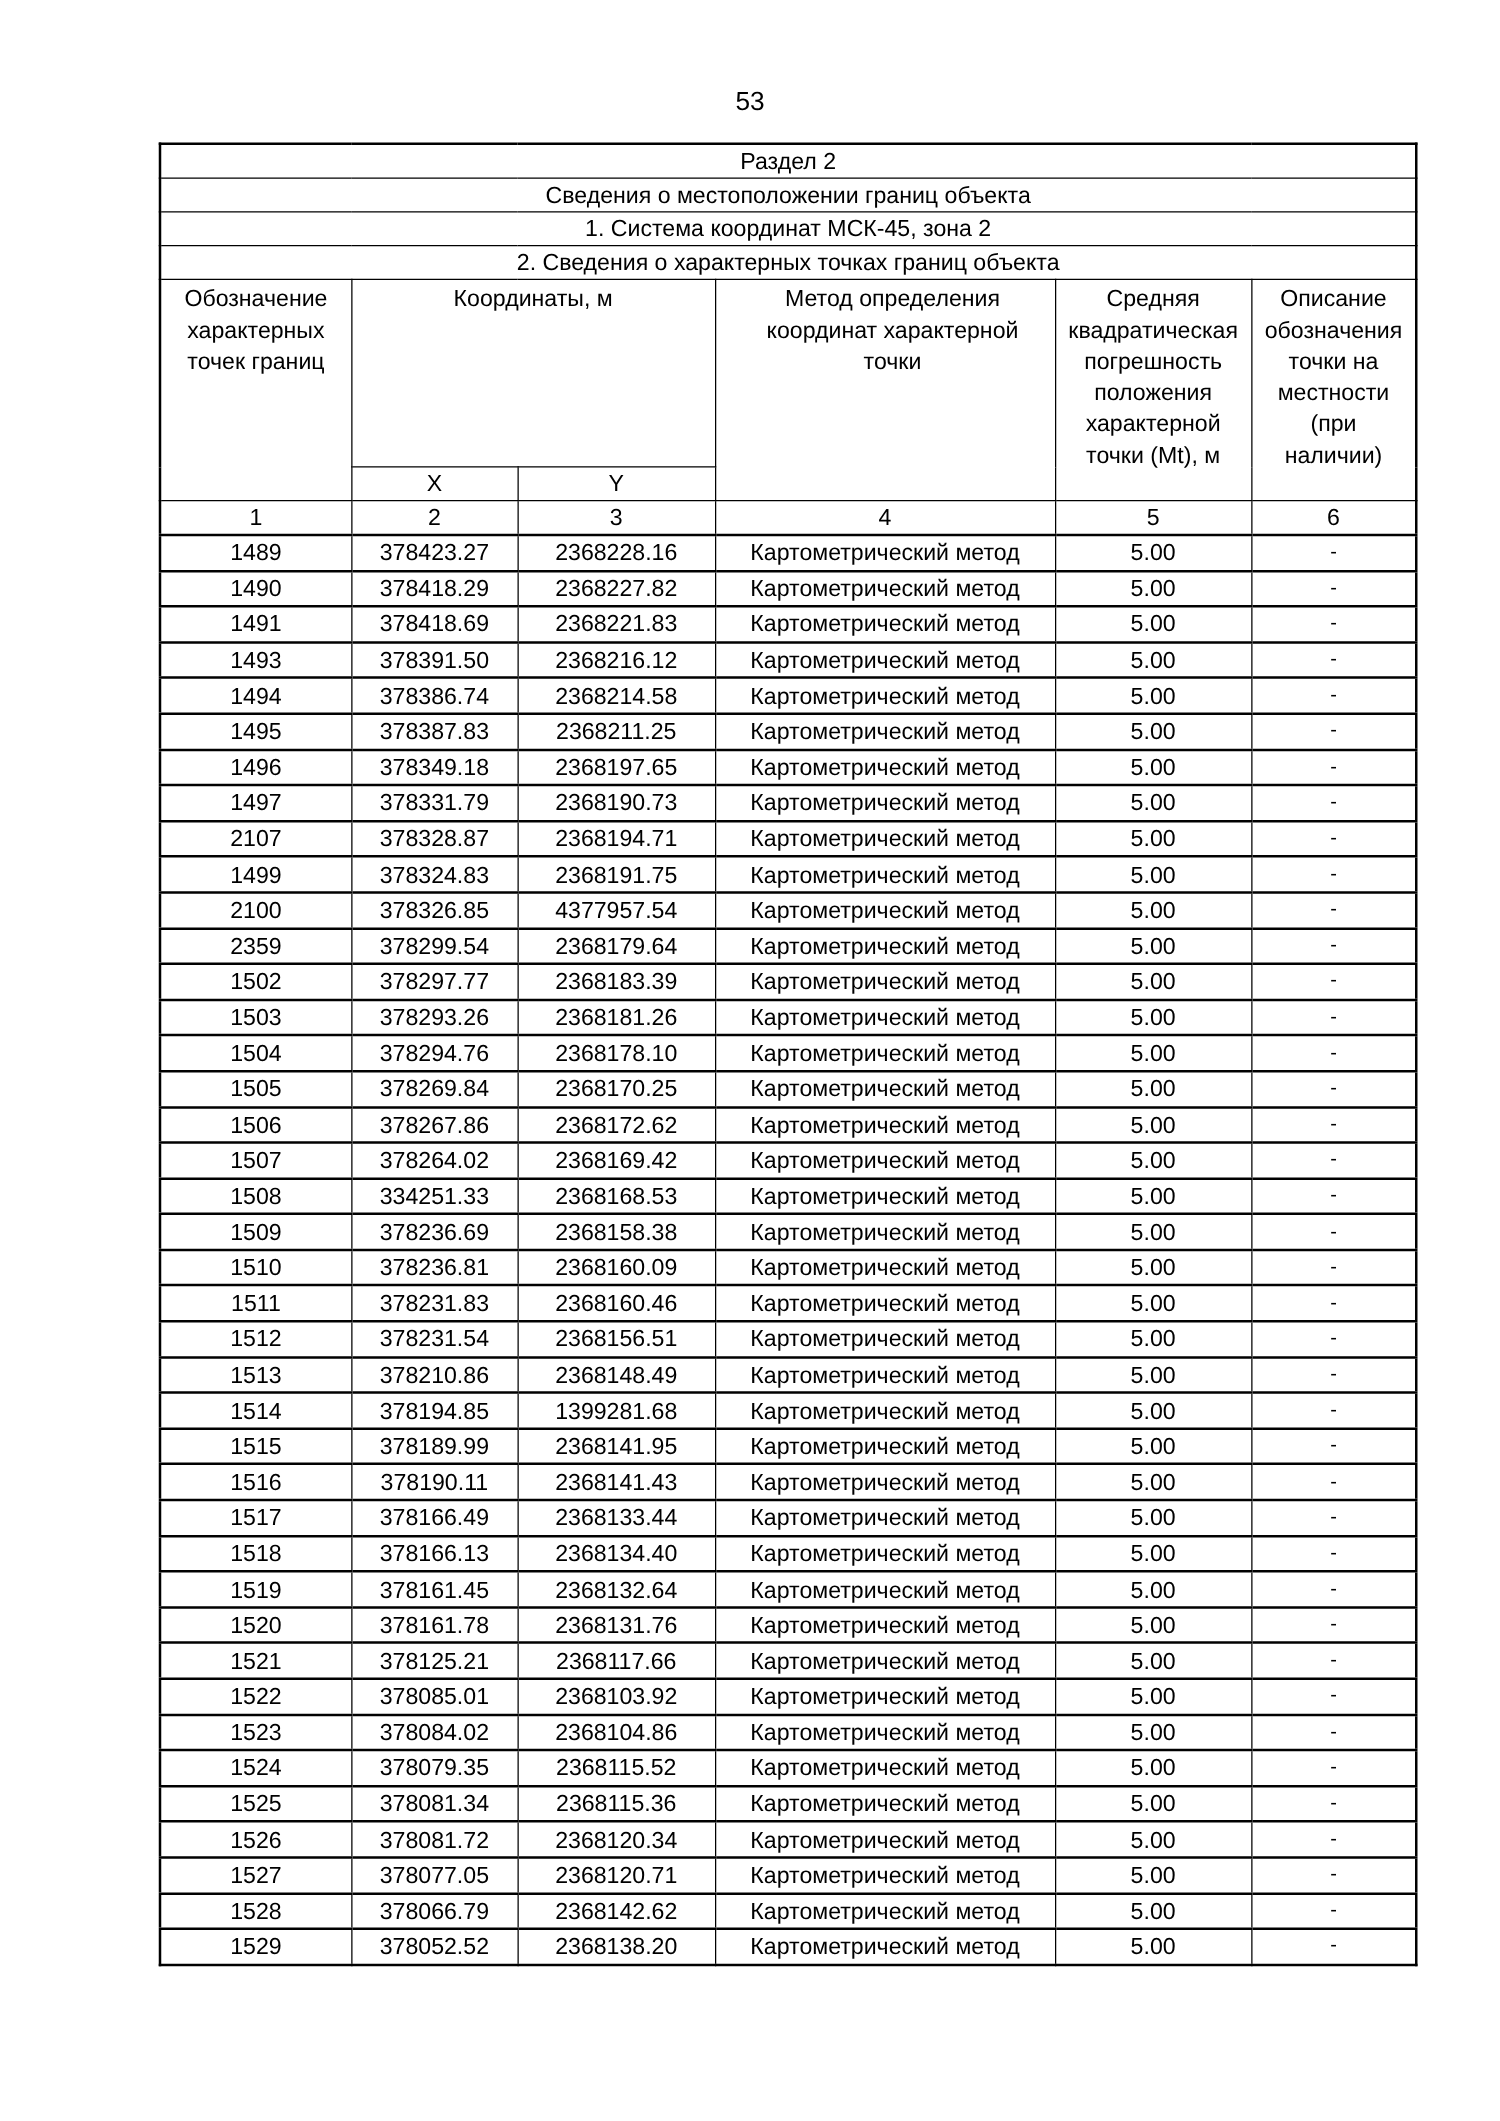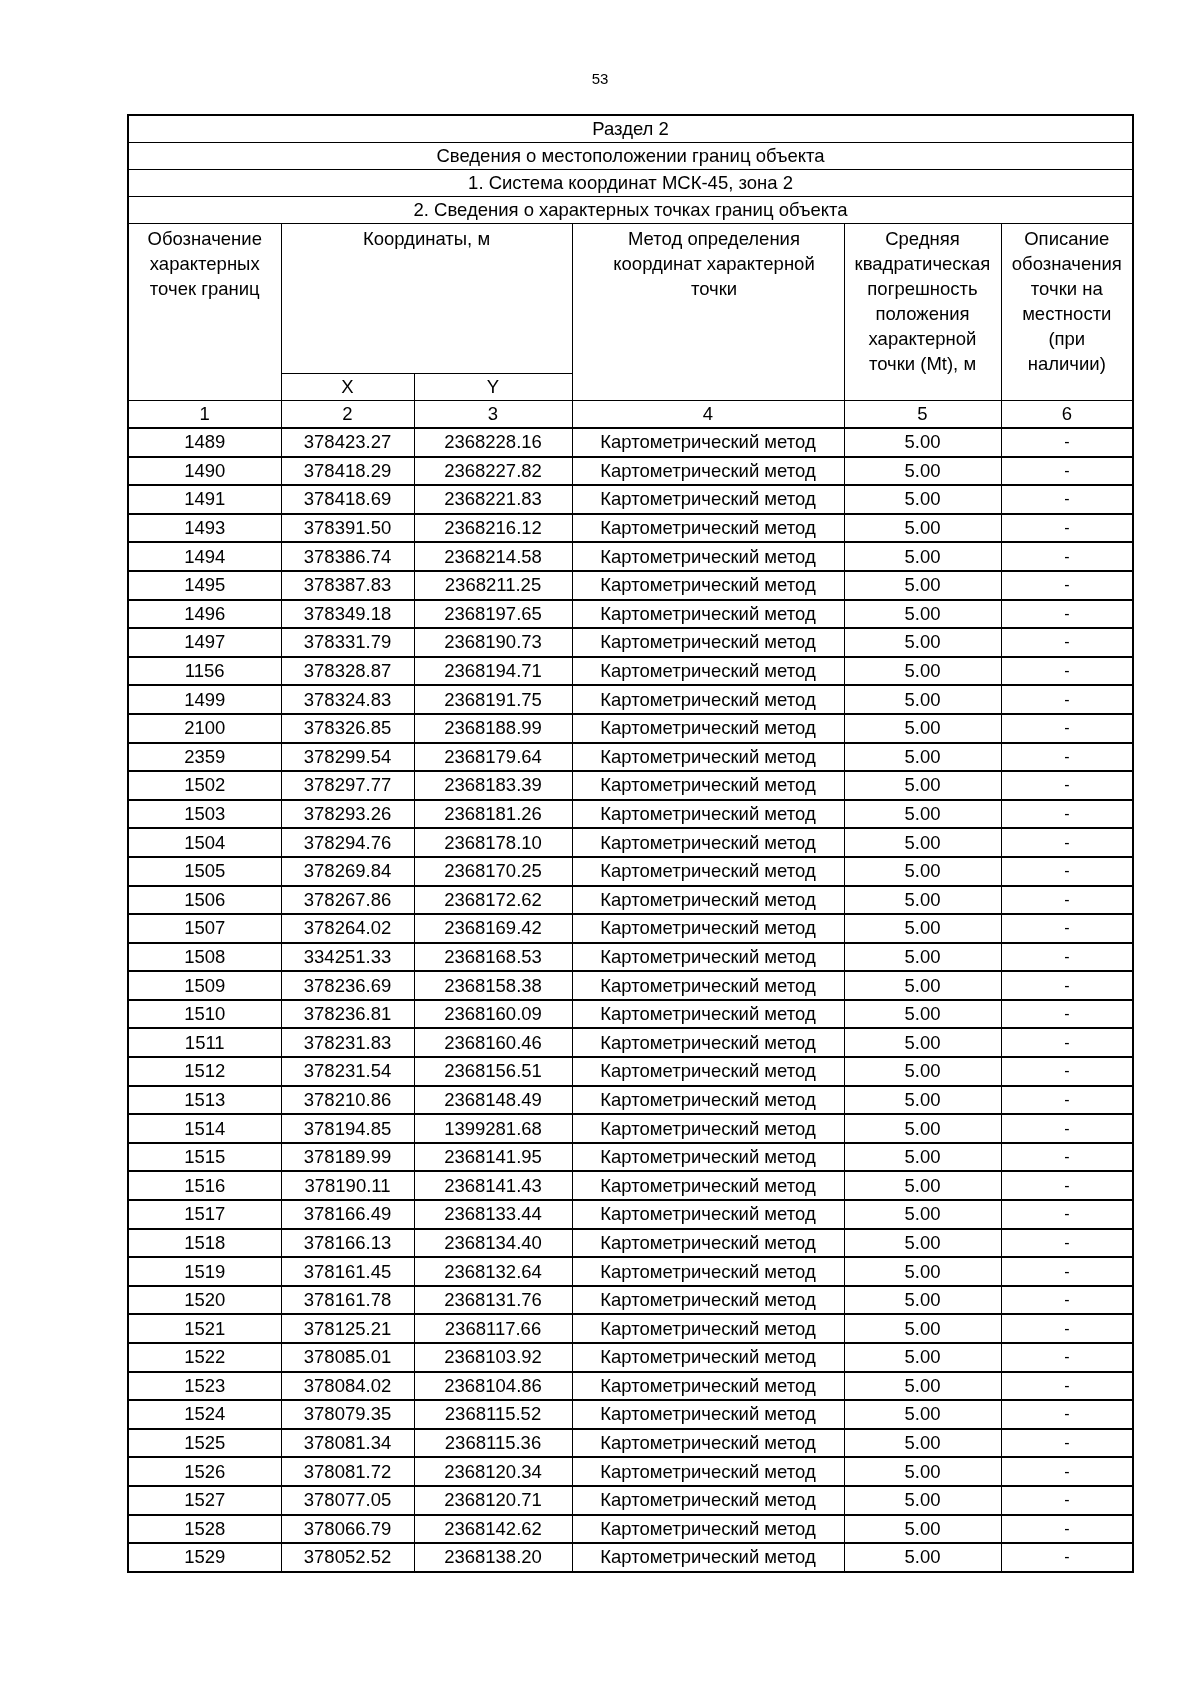--- a/index.html
+++ b/index.html
@@ -1,17 +1,17 @@
 <!DOCTYPE html>
 <html><head>
 <meta charset="utf-8">
 <style>
   html, body { margin: 0; padding: 0; background: #ffffff; }
   body { width: 1200px; height: 1697px; position: relative; font-family: "Liberation Sans", sans-serif; color: #000; }
-  .page-number { position: absolute; top: 70px; left: 0; width: 1200px; text-align: center; font-size: 15px; }
+  .page-number { position: absolute; top: 70px; left: 0; width: 1200px; text-align: center; font-size: 21px; }
   table.main { position: absolute; top: 114px; left: 127px; width: 1005px; border-collapse: collapse; table-layout: fixed; font-size: 18.5px; border: 2px solid #000; }
   table.main td { border: 1.5px solid #000; padding: 0 2px; line-height: 24px; text-align: center; vertical-align: middle; overflow: hidden; white-space: nowrap; }
   table.main td.left { text-align: center; }
   tr.banner td { height: 26px; margin-left: 42px; }
   tr.hdr td { vertical-align: top; white-space: normal; line-height: 25px; padding-top: 2px; }
   tr.xy td { height: 26px; }
   tr.nums td { height: 26px; border-bottom-width: 2px; }
   tr.data td { height: 26.6px; border-top-width: 2px; }
   td.dash { font-size: 16px; }
 </style>
@@ -119,39 +119,39 @@
       </tr>
       <tr class="data">
         <td>1497</td>
         <td>378331.79</td>
         <td>2368190.73</td>
         <td>Картометрический метод</td>
         <td>5.00</td>
         <td class="dash">-</td>
       </tr>
       <tr class="data">
-        <td>1156</td>
+        <td>2107</td>
         <td>378328.87</td>
         <td>2368194.71</td>
         <td>Картометрический метод</td>
         <td>5.00</td>
         <td class="dash">-</td>
       </tr>
       <tr class="data">
         <td>1499</td>
         <td>378324.83</td>
         <td>2368191.75</td>
         <td>Картометрический метод</td>
         <td>5.00</td>
         <td class="dash">-</td>
       </tr>
       <tr class="data">
         <td>2100</td>
         <td>378326.85</td>
-        <td>2368188.99</td>
+        <td>4377957.54</td>
         <td>Картометрический метод</td>
         <td>5.00</td>
         <td class="dash">-</td>
       </tr>
       <tr class="data">
         <td>2359</td>
         <td>378299.54</td>
         <td>2368179.64</td>
         <td>Картометрический метод</td>
         <td>5.00</td>

